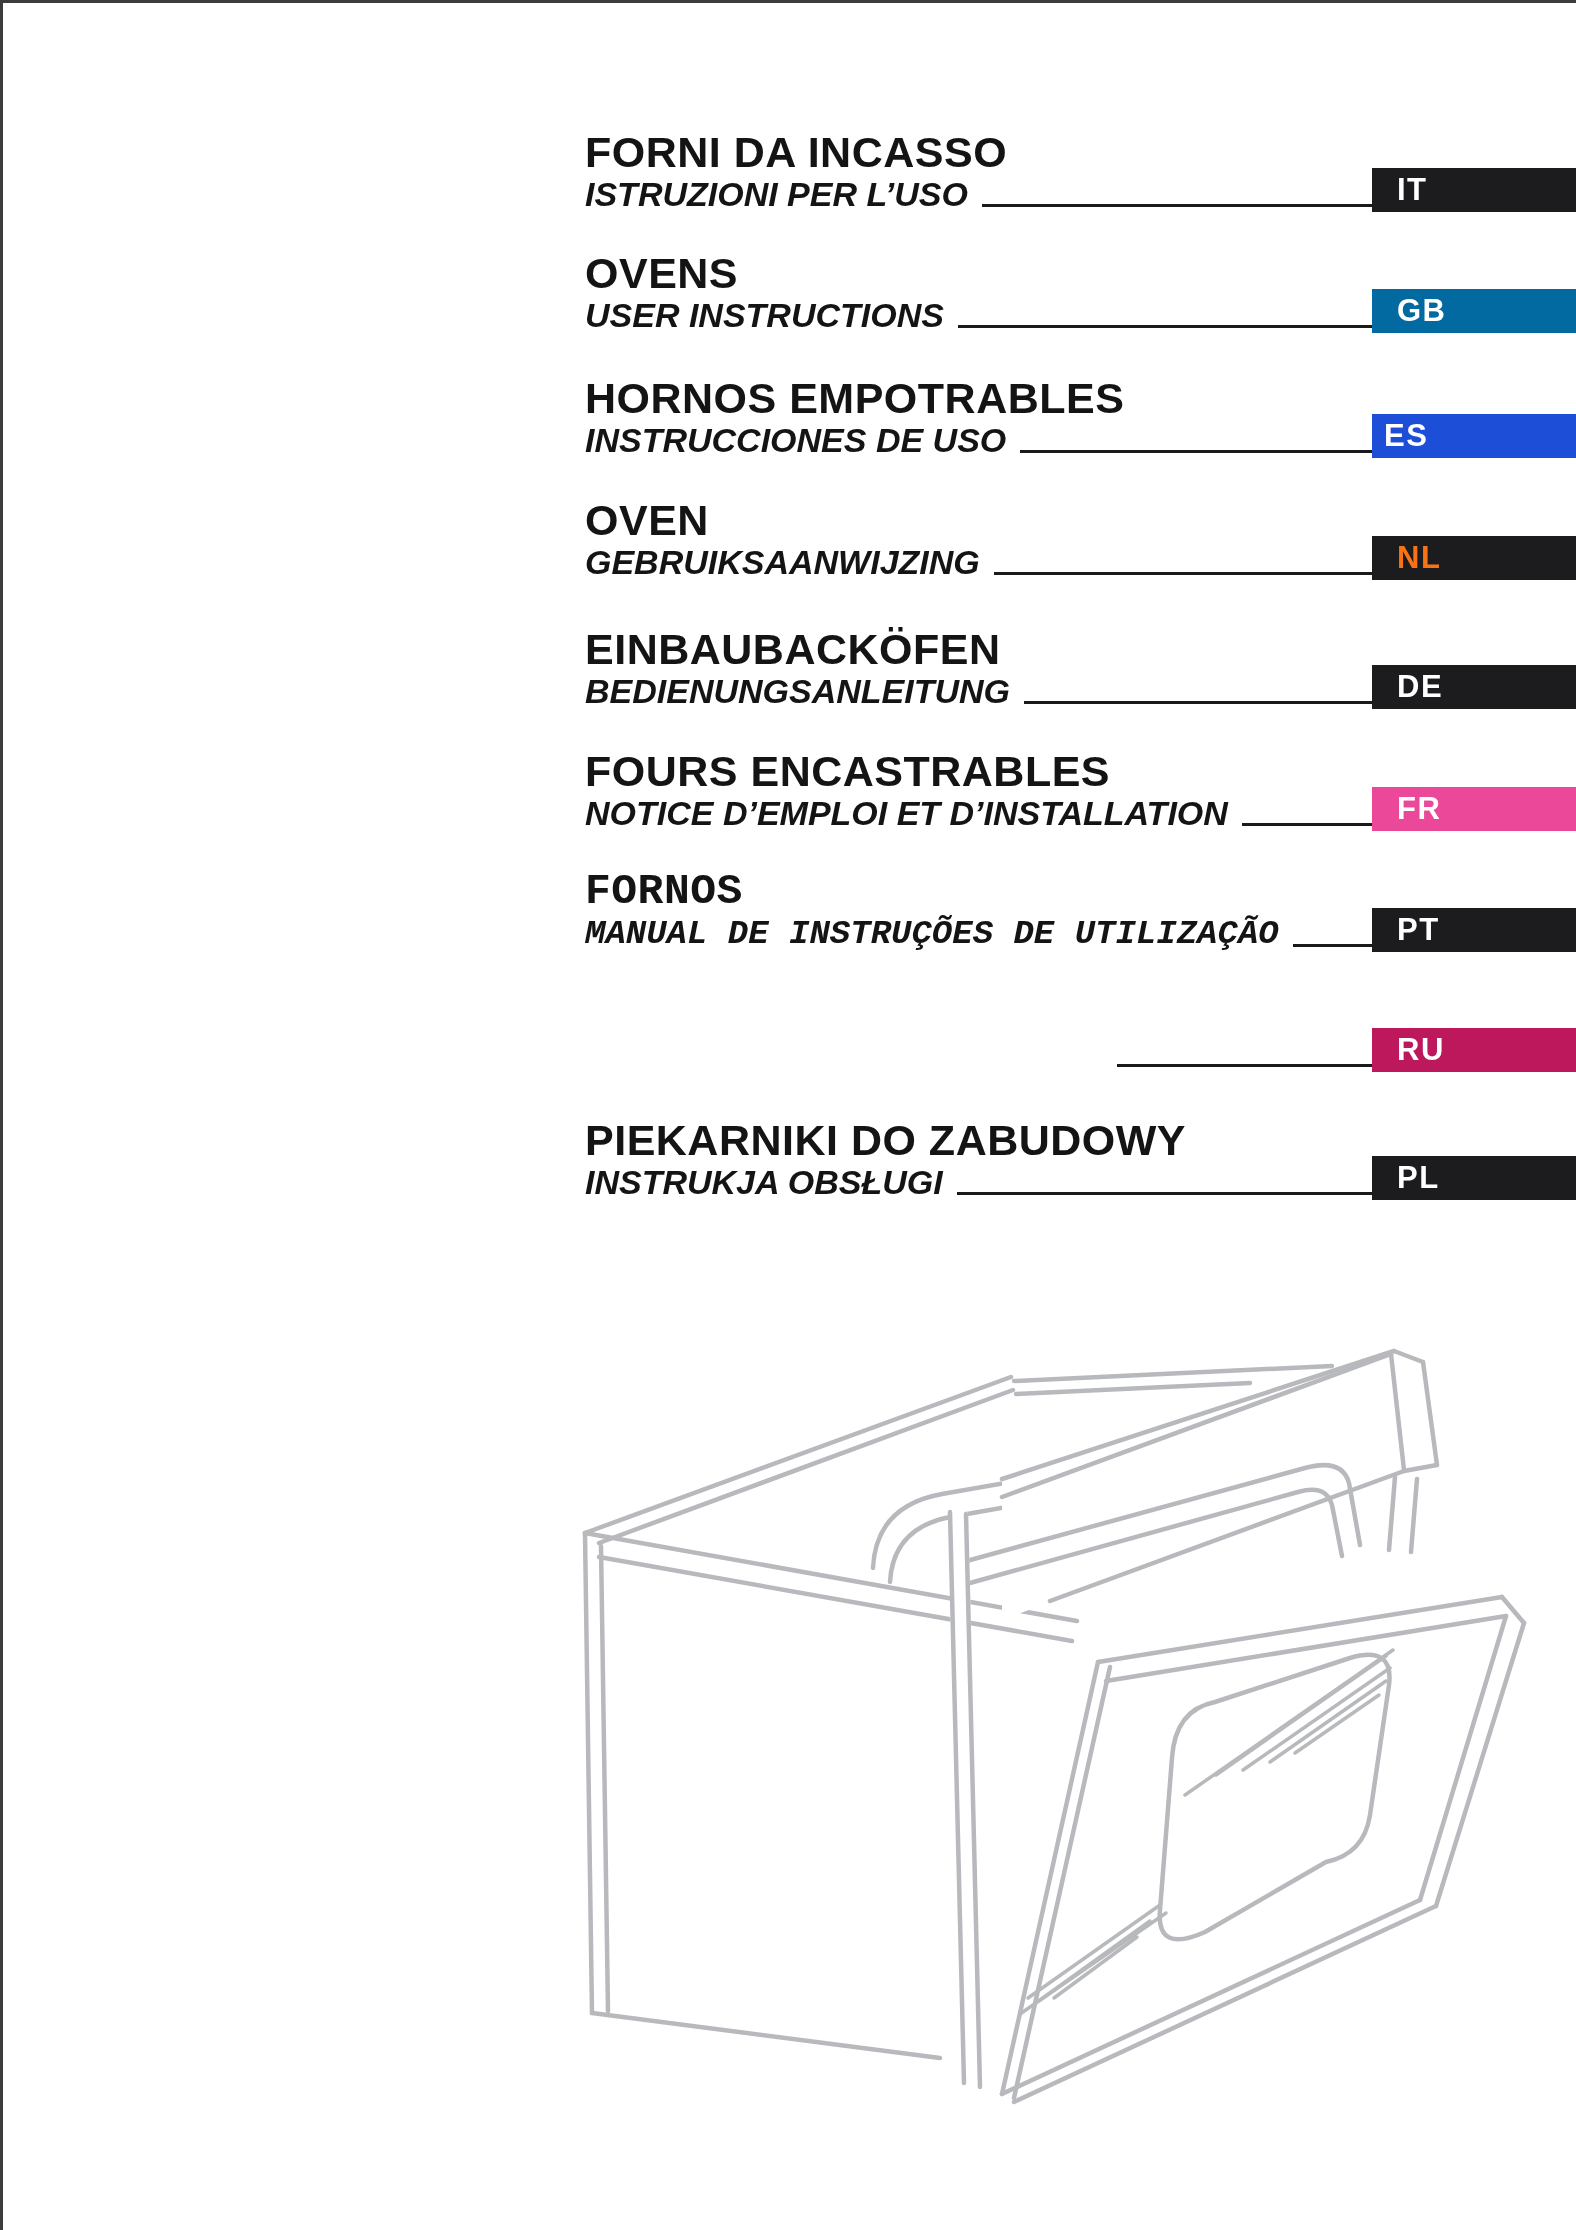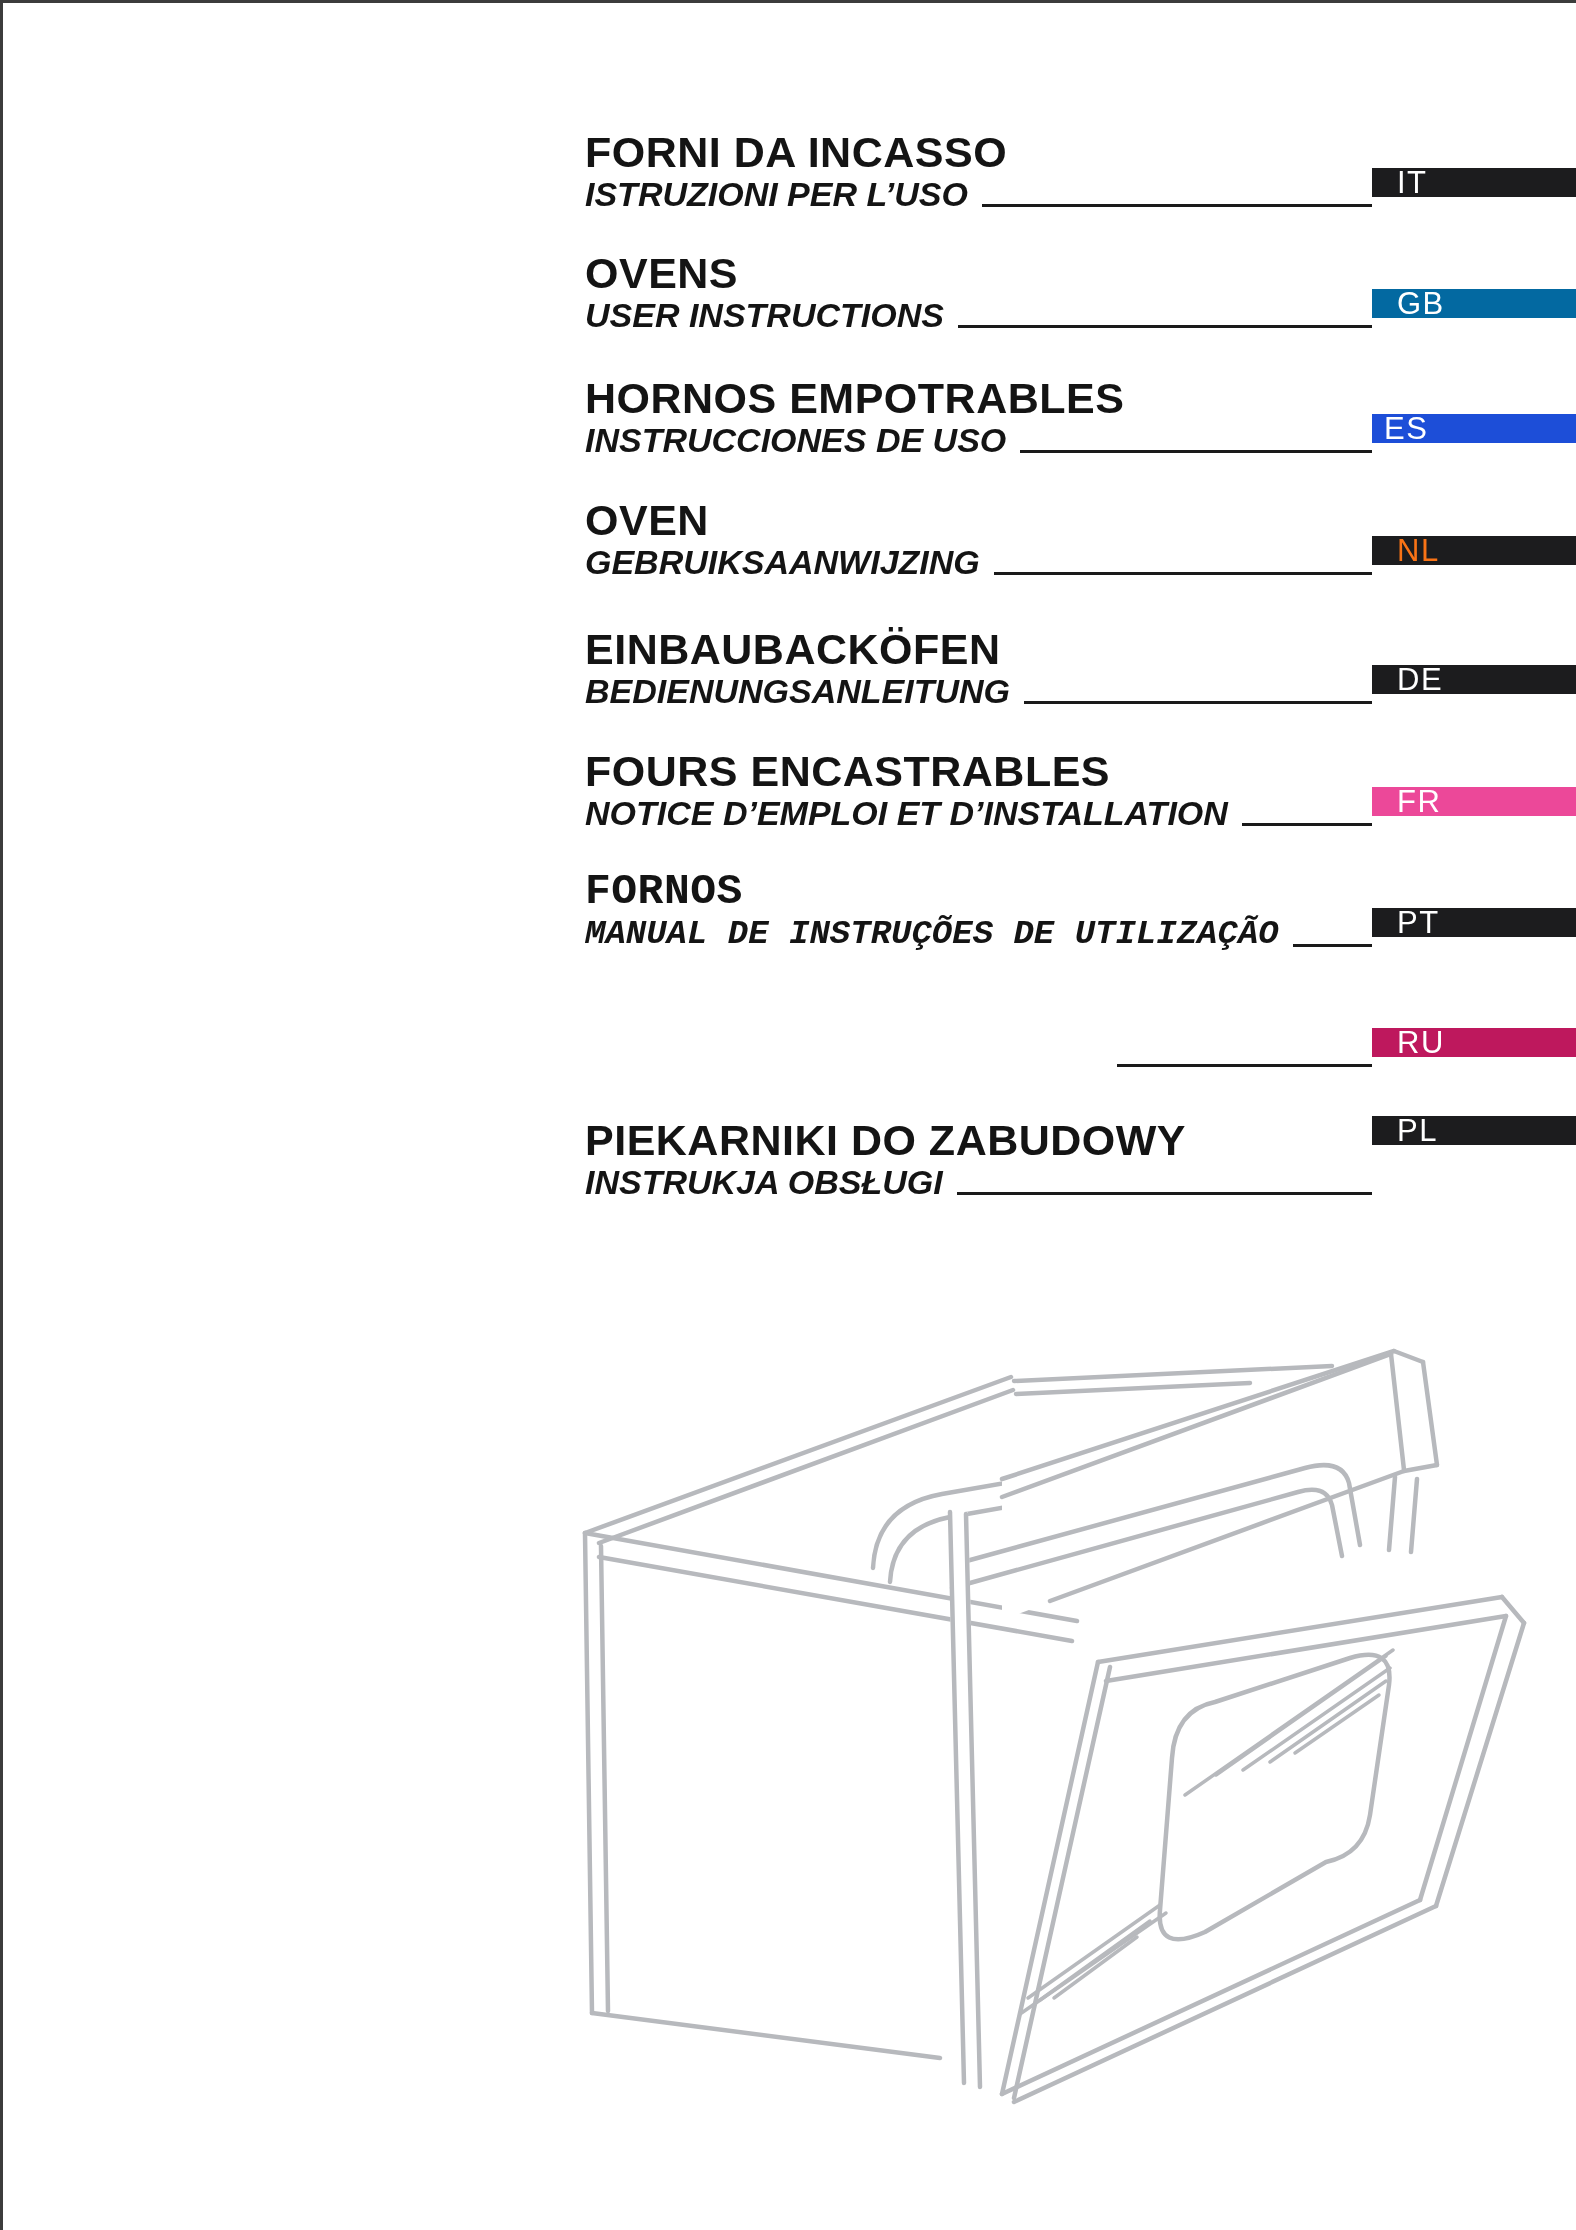--- a/index.html
+++ b/index.html
@@ -28,25 +28,25 @@
     font-size:34px;line-height:38px;font-weight:bold;font-style:italic;
     white-space:nowrap;color:#141414;
   }
   .rule{
     flex:1 1 auto;height:0;border-bottom:3px solid #1a1a1a;
     margin:0 0 6px 14px;
   }
   .section.empty .rule{flex:0 0 auto;width:255px;margin-left:auto;}
 
   .badge{
-    position:absolute;left:1372px;width:204px;height:29px;
+    position:absolute;left:1372px;width:204px;height:44px;
     background:#1c1c1e;color:#ffffff;
     display:flex;align-items:center;
     padding-left:25px;box-sizing:border-box;
-    font-size:31px;font-weight:normal;letter-spacing:1.5px;
+    font-size:31px;font-weight:bold;letter-spacing:1.5px;
   }
 
   .illustration{position:absolute;left:520px;top:1300px;width:1060px;height:930px;}
   .illustration svg{display:block;width:100%;height:100%;}
 </style>
 </head>
 <body>
 
 <div class="page">
   <div class="border-top" style="background: rgb(60, 60, 60);"></div>
@@ -196,14 +196,14 @@
     </svg>
   </div>
 <div class="badge" style="top: 168px; background: rgb(28, 28, 30); color: rgb(255, 255, 255);">IT</div>
     <div class="badge" style="top: 289px; background: #0369a1; color: rgb(255, 255, 255);">GB</div>
     <div class="badge" style="top: 414px; background: #1d4ed8; color: rgb(255, 255, 255); padding-left: 12px;">ES</div>
     <div class="badge" style="top: 536px; background: rgb(28, 28, 30); color: #f97316;">NL</div>
     <div class="badge" style="top: 665px; background: rgb(28, 28, 30); color: rgb(255, 255, 255);">DE</div>
     <div class="badge" style="top: 787px; background: #ec4899; color: rgb(255, 255, 255);">FR</div>
     <div class="badge" style="top: 908px; background: rgb(28, 28, 30); color: rgb(255, 255, 255);">PT</div>
     <div class="badge" style="top: 1028px; background: #be185d; color: rgb(255, 255, 255);">RU</div>
-    <div class="badge" style="top: 1116px; background: rgb(28, 28, 30); color: rgb(255, 255, 255);">PL</div>
+    <div class="badge" style="top: 1156px; background: rgb(28, 28, 30); color: rgb(255, 255, 255);">PL</div>
   </div>
 
 </body></html>

